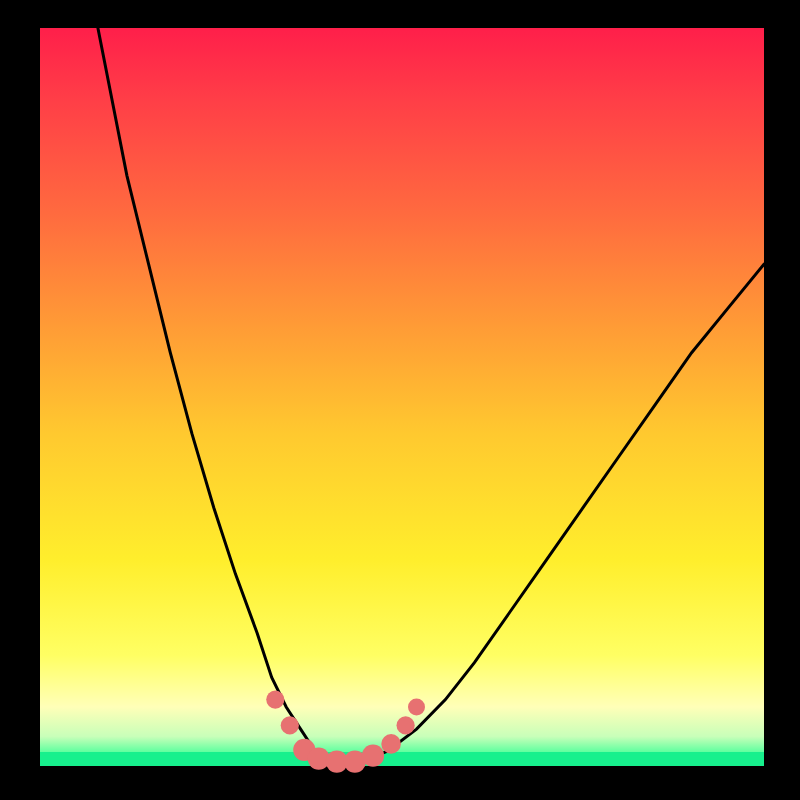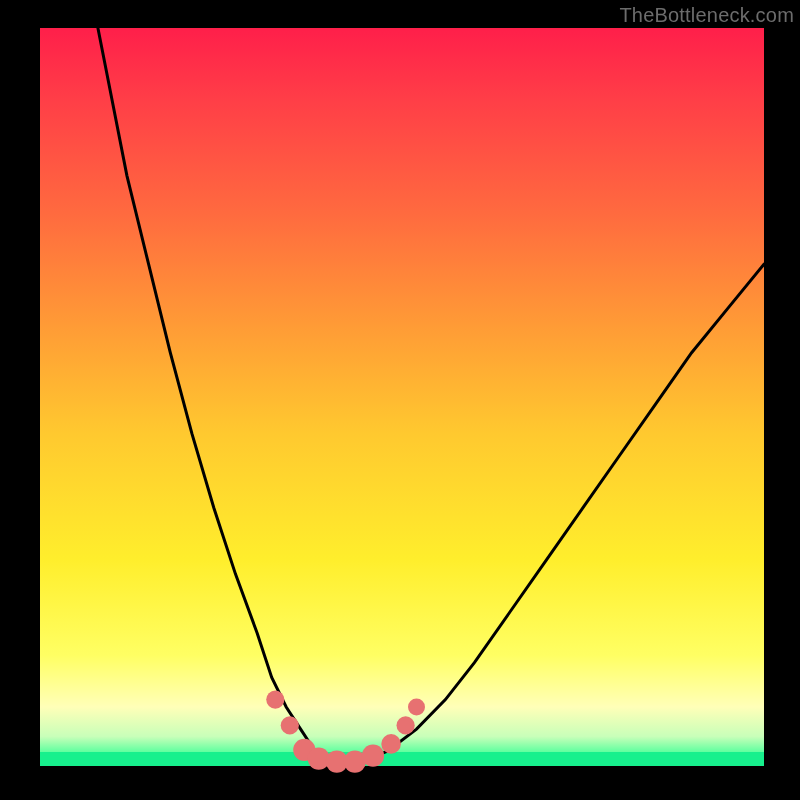--- a/index.html
+++ b/index.html
@@ -62,21 +62,20 @@
     top: 0;
     width: 724px;
     height: 738px;
     overflow: visible;
   }
 </style>
 </head>
 <body>
 
 <div class="frame">
-  <div class="watermark">TheBottleneck.com</div>
 
   <div class="plot">
     <div class="green-strip"></div>
     <svg class="curve" viewBox="0 0 724 738">
       <path id="curve-path" fill="none" stroke="#000000" stroke-width="3" stroke-linecap="round" d="M57.9 0.0 L72.4 73.8 L86.9 147.6 L108.6 236.2 L130.3 324.7 L152.0 405.9 L173.8 479.7 L195.5 546.1 L217.2 605.2 L231.7 649.4 L246.2 679.0 L260.6 701.1 L275.1 723.2 L289.6 734.3 L318.6 734.3 L347.5 723.2 L376.5 701.1 L405.4 671.6 L434.4 634.7 L470.6 583.0 L506.8 531.4 L543.0 479.7 L579.2 428.0 L615.4 376.4 L651.6 324.7 L687.8 280.4 L724.0 236.2"></path>
       <g id="markers">
           <circle cx="235.3" cy="671.6" r="9.1" fill="#e77171"></circle>
           <circle cx="249.8" cy="697.4" r="9.1" fill="#e77171"></circle>
           <circle cx="264.3" cy="721.8" r="11.1" fill="#e77171"></circle>
           <circle cx="278.7" cy="730.6" r="11.1" fill="#e77171"></circle>

